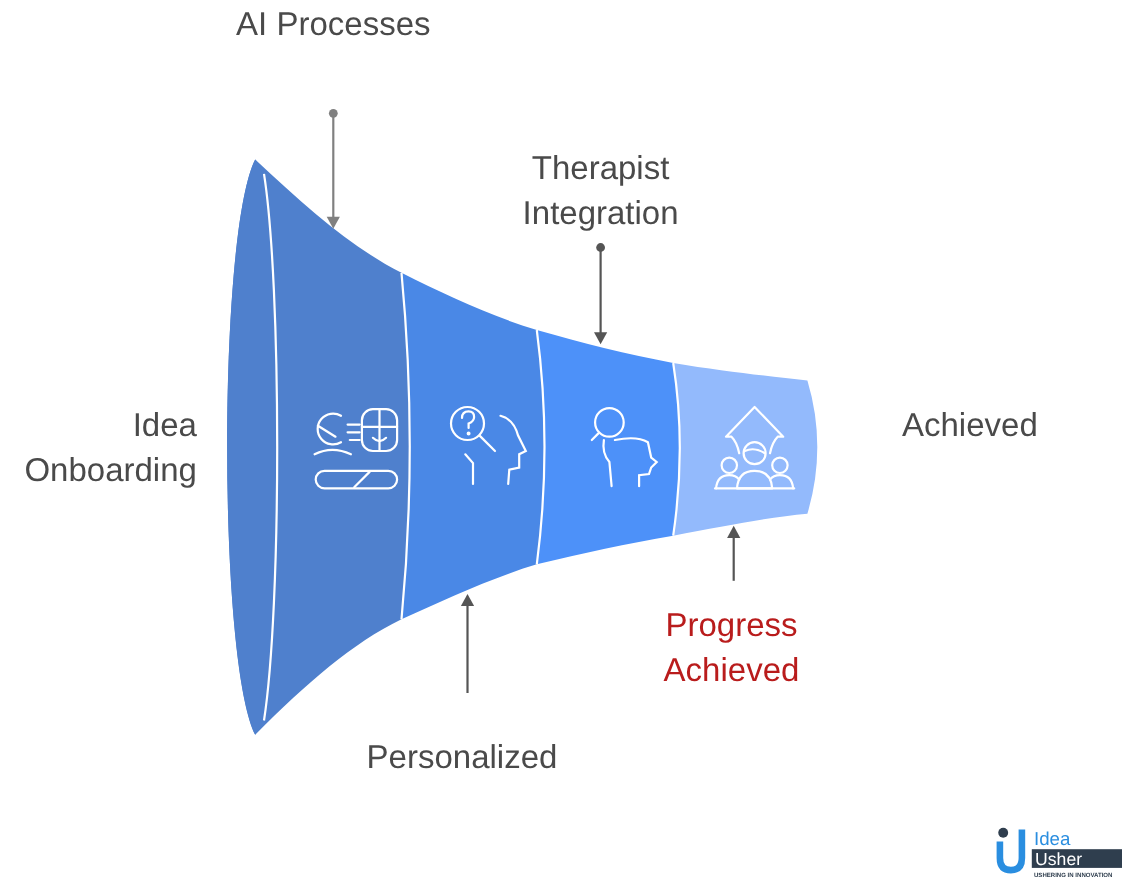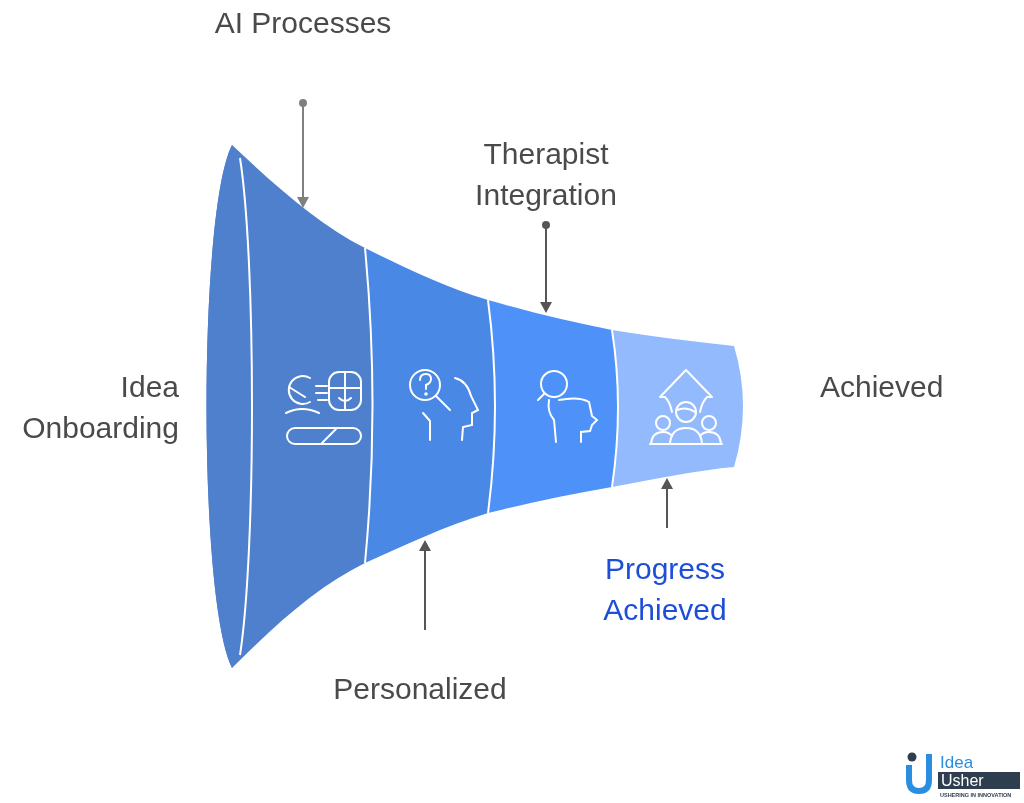--- a/index.html
+++ b/index.html
@@ -106,21 +106,21 @@
 
 <div class="label right" style="left: 0px; top: 366px; width: 179px; color: rgb(74, 74, 74);">
   <span>Idea</span>
   <span>Onboarding</span>
 </div>
 
 <div class="label left" style="left: 772px; top: 366px; width: 250px; color: rgb(74, 74, 74); margin-left: 48px;">
   <span>Achieved</span>
 </div>
 
-<div class="label center" style="left: 570px; top: 548px; width: 190px; color: #1d4ed8;">
+<div class="label center" style="left: 570px; top: 548px; width: 190px; color: #b91c1c;">
   <span>Progress</span>
   <span>Achieved</span>
 </div>
 
 <div class="label center" style="left: 310px; top: 668px; width: 220px; color: rgb(74, 74, 74);">
   <span>Personalized</span>
 </div>
 
 <div class="logo">
   <svg width="122" height="52" viewBox="0 0 122 52">

